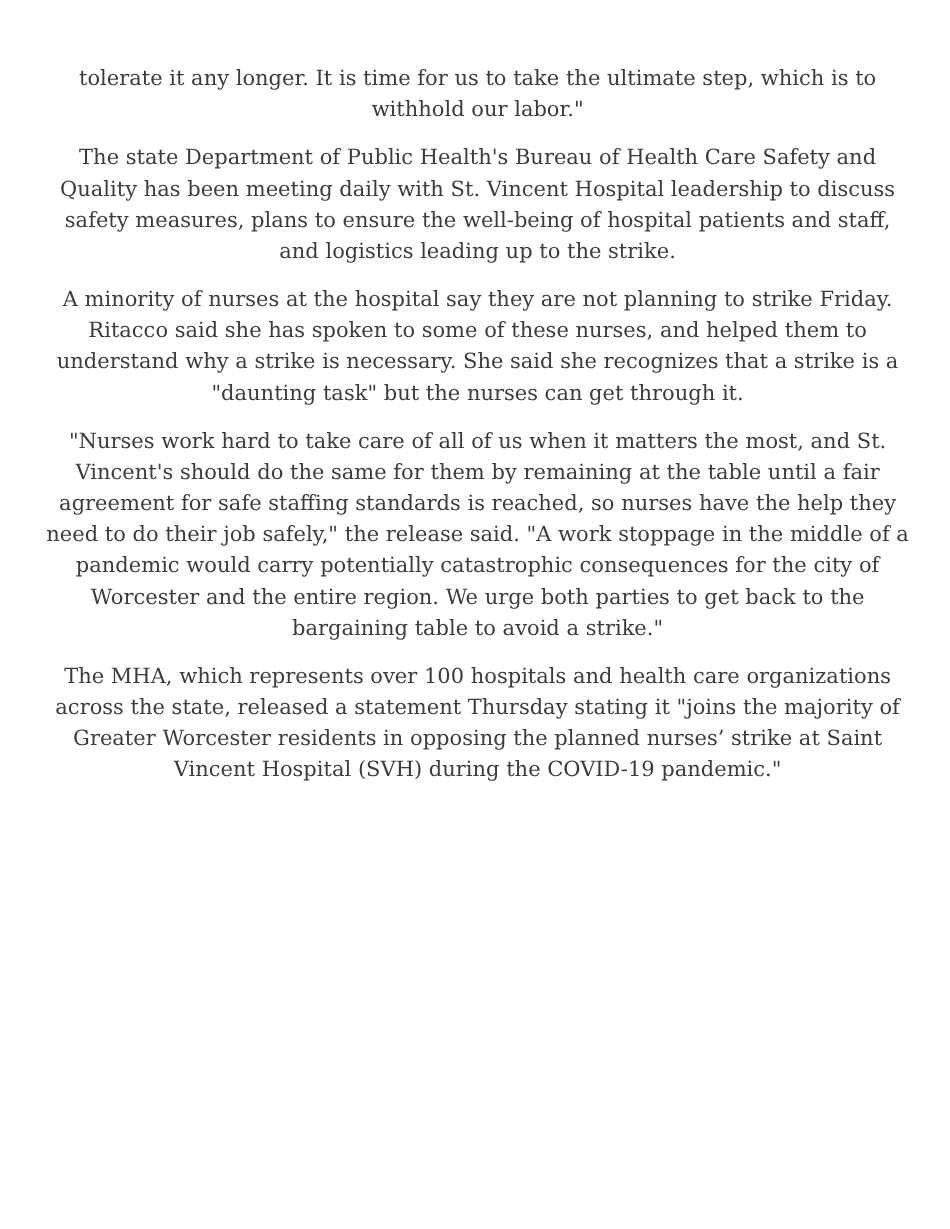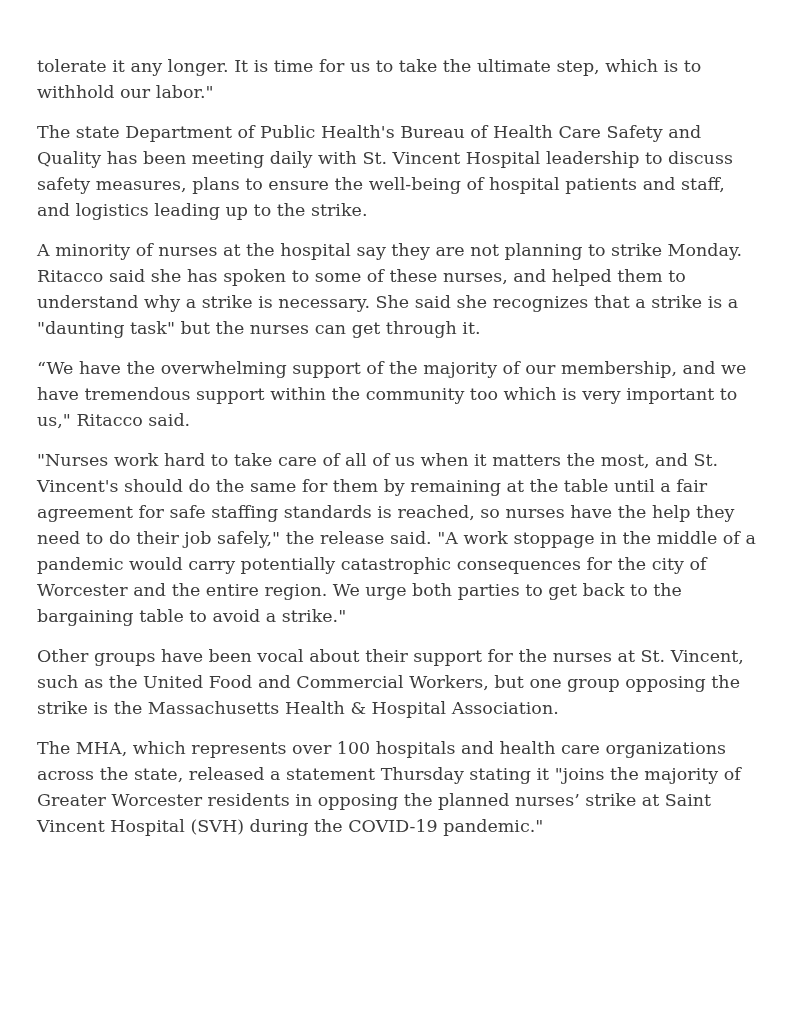--- a/index.html
+++ b/index.html
@@ -18,28 +18,26 @@
     padding: 53px 33px 0 37px;
     width: 792px;
   }
   .para {
     font-family: "DejaVu Serif", "Liberation Serif", serif;
     font-size: 17.5px;
     line-height: 26px;
     color: #3c3c3c;
     margin: 0 0 14px 0;
     max-width: 722px;
-    text-align: left;
+    text-align: center;
     -webkit-font-smoothing: antialiased;
   }
 </style>
 </head>
 <body>
 
 <article class="article-body">
     <p class="para">tolerate it any longer. It is time for us to take the ultimate step, which is to withhold our labor."</p>
     <p class="para">The state Department of Public Health's Bureau of Health Care Safety and Quality has been meeting daily with St. Vincent Hospital leadership to discuss safety measures, plans to ensure the well-being of hospital patients and staff, and logistics leading up to the strike.</p>
-    <p class="para">A minority of nurses at the hospital say they are not planning to strike Monday. Ritacco said she has spoken to some of these nurses, and helped them to understand why a strike is necessary. She said she recognizes that a strike is a "daunting task" but the nurses can get through it.</p>
-    <p class="para">“We have the overwhelming support of the majority of our membership, and we have tremendous support within the community too which is very important to us," Ritacco said.</p>
+    <p class="para">A minority of nurses at the hospital say they are not planning to strike Friday. Ritacco said she has spoken to some of these nurses, and helped them to understand why a strike is necessary. She said she recognizes that a strike is a "daunting task" but the nurses can get through it.</p>
     <p class="para">"Nurses work hard to take care of all of us when it matters the most, and St. Vincent's should do the same for them by remaining at the table until a fair agreement for safe staffing standards is reached, so nurses have the help they need to do their job safely," the release said. "A work stoppage in the middle of a pandemic would carry potentially catastrophic consequences for the city of Worcester and the entire region. We urge both parties to get back to the bargaining table to avoid a strike."</p>
-    <p class="para">Other groups have been vocal about their support for the nurses at St. Vincent, such as the United Food and Commercial Workers, but one group opposing the strike is the Massachusetts Health &amp; Hospital Association.</p>
     <p class="para">The MHA, which represents over 100 hospitals and health care organizations across the state, released a statement Thursday stating it "joins the majority of Greater Worcester residents in opposing the planned nurses’ strike at Saint Vincent Hospital (SVH) during the COVID-19 pandemic."</p>
   </article>
 
 </body></html>

